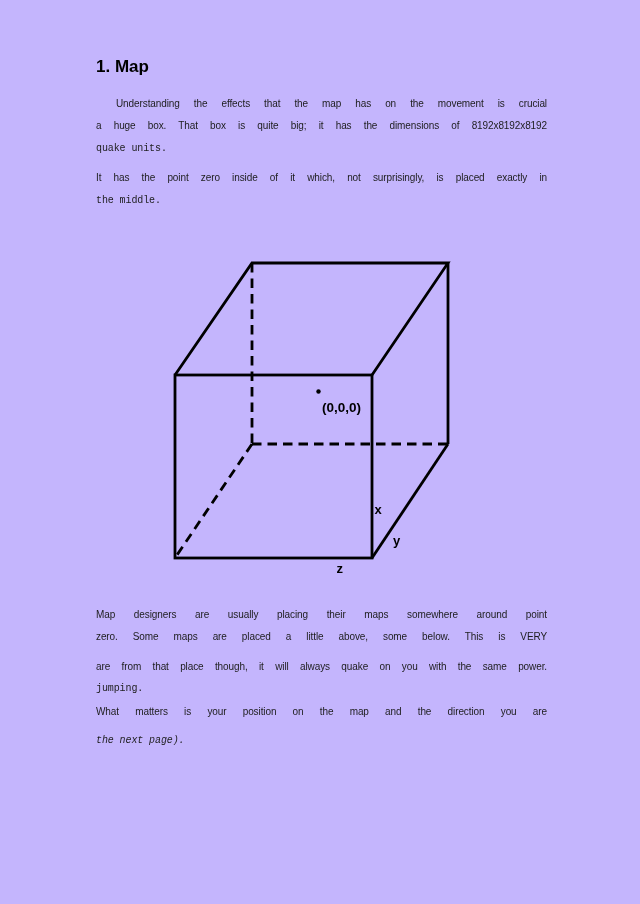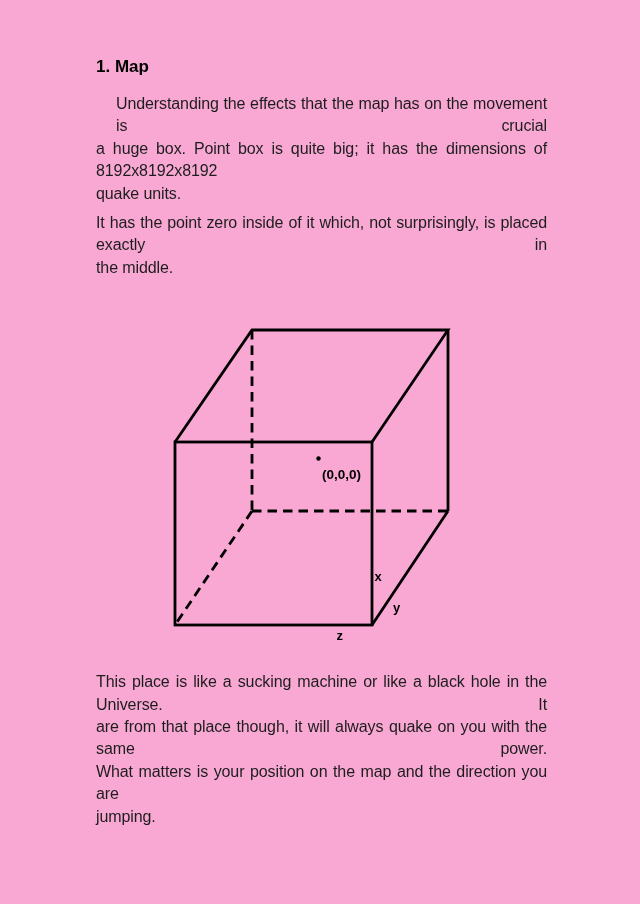--- a/index.html
+++ b/index.html
@@ -1,50 +1,51 @@
 <!DOCTYPE html>
 <html><head>
 <meta charset="utf-8">
 <style>
   html, body { margin: 0; padding: 0; background: #ffffff; }
   .page {
     position: relative;
     width: 640px;
     height: 904px;
-    background: #f9a8d4;
+    background: #c4b5fd;
     overflow: hidden;
     font-family: "Liberation Sans", "DejaVu Sans", sans-serif;
     color: #1d1d1d;
   }
   .content {
     position: absolute;
     left: 96px;
     top: 0;
     width: 467px;
   }
   h1.doc-heading {
     margin: 55px 0 14px 0;
     font-size: 17px;
     line-height: 24px;
     font-weight: bold;
     color: #000000;
   }
   .para {
     margin: 0 16px 7px 0;
-    font-size: 16px;
+    font-size: 10px;
     line-height: 22.4px;
     letter-spacing: -0.1px;
   }
   .line {
     text-align: justify;
     text-align-last: justify;
   }
   .line.last {
     text-align: justify;
     text-align-last: left;
+    font-family: Liberation Mono, monospace;
   }
   .line.indent { padding-left: 20px; }
   .line .it { font-style: italic; }
   .diagram-svg {
     display: block;
     margin: 39px 0 23px 64px;
   }
   .diagram-svg text {
     font-family: "Liberation Sans", "DejaVu Sans", sans-serif;
     font-weight: bold;
@@ -55,21 +56,21 @@
 <body>
 
 <div class="page">
   <div class="content">
 
     <h1 class="doc-heading">1. Map</h1>
 
     <div>
         <div class="para">
           <div class="line indent"><span>Understanding the effects that the map has on the movement is crucial</span></div>
-          <div class="line"><span>a huge box. Point box is quite big; it has the dimensions of 8192x8192x8192</span></div>
+          <div class="line"><span>a huge box. That box is quite big; it has the dimensions of 8192x8192x8192</span></div>
           <div class="line last"><span>quake units.</span></div>
         </div>
         <div class="para">
           <div class="line"><span>It has the point zero inside of it which, not surprisingly, is placed exactly in</span></div>
           <div class="line last"><span>the middle.</span></div>
         </div>
       </div>
 
     <svg class="diagram-svg" width="300" height="330" viewBox="160 280 300 330" aria-label="3D box diagram with origin point">
       <g stroke="#000000" stroke-width="2.8" fill="none">
@@ -92,25 +93,27 @@
       </g>
       <circle cx="318.5" cy="420.5" r="2.2" fill="#000000"></circle>
       <text x="322" y="441" font-size="13.5">(0,0,0)</text>
       <text x="374.5" y="543" font-size="13">x</text>
       <text x="393" y="574" font-size="13">y</text>
       <text x="336.5" y="602" font-size="13">z</text>
     </svg>
 
     <div>
         <div class="para">
+          <div class="line"><span>Map designers are usually placing their maps somewhere around point</span></div>
+          <div class="line"><span>zero. Some maps are placed a little above, some below. This is VERY</span></div>
         </div>
         <div class="para">
-          <div class="line"><span>This place is like a sucking machine or like a black hole in the Universe. It</span></div>
           <div class="line"><span>are from that place though, it will always quake on you with the same power.</span></div>
+          <div class="line last"><span>jumping.</span></div>
           <div class="line"><span>What matters is your position on the map and the direction you are</span></div>
-          <div class="line last"><span>jumping.</span></div>
         </div>
         <div class="para">
+          <div class="line last"><span class="it">the next page).</span></div>
         </div>
       </div>
 
   </div>
 </div>
 
 </body></html>

